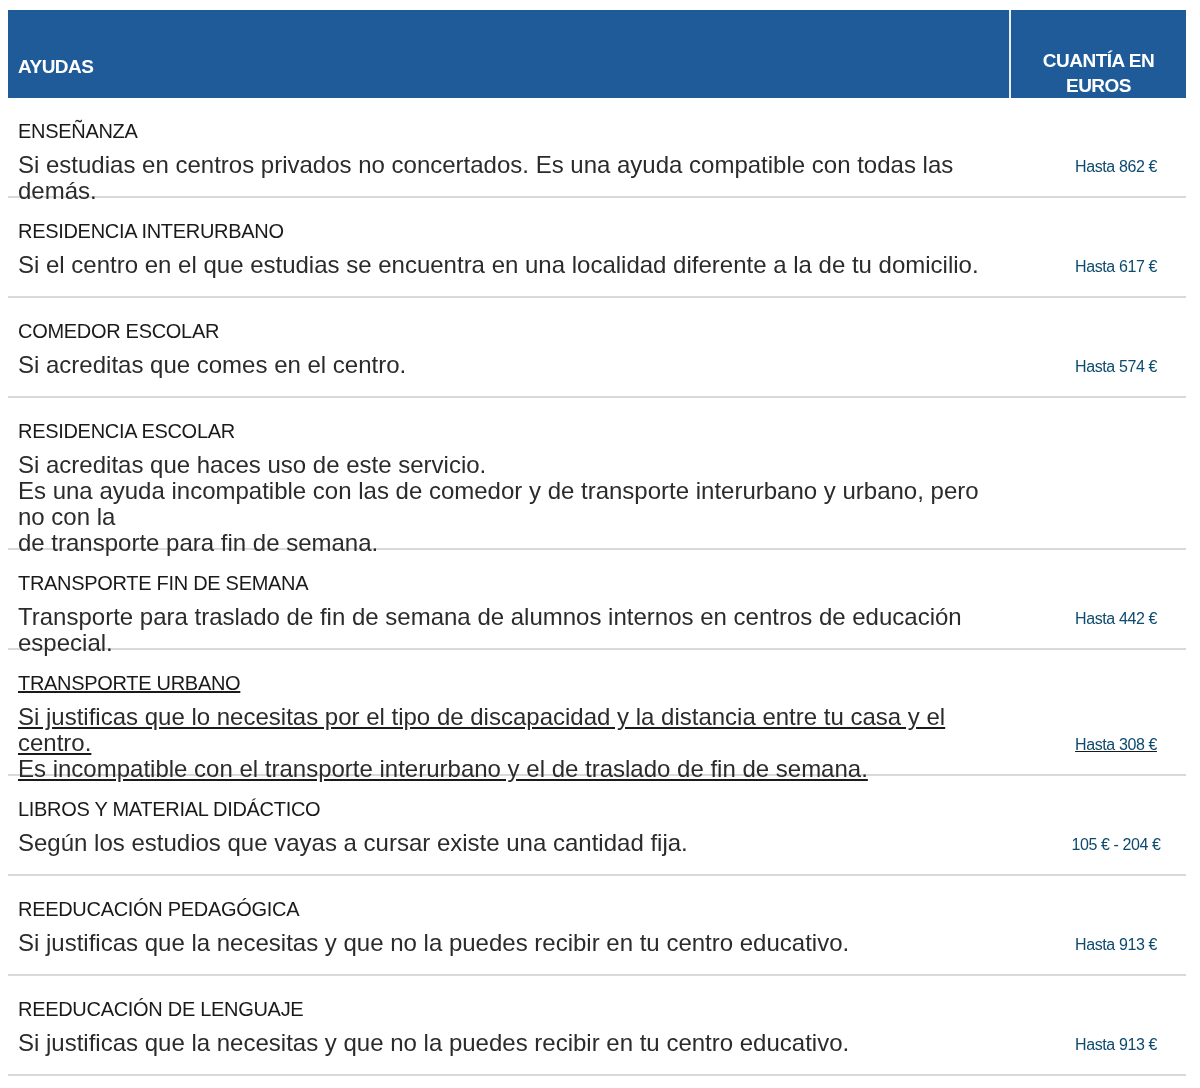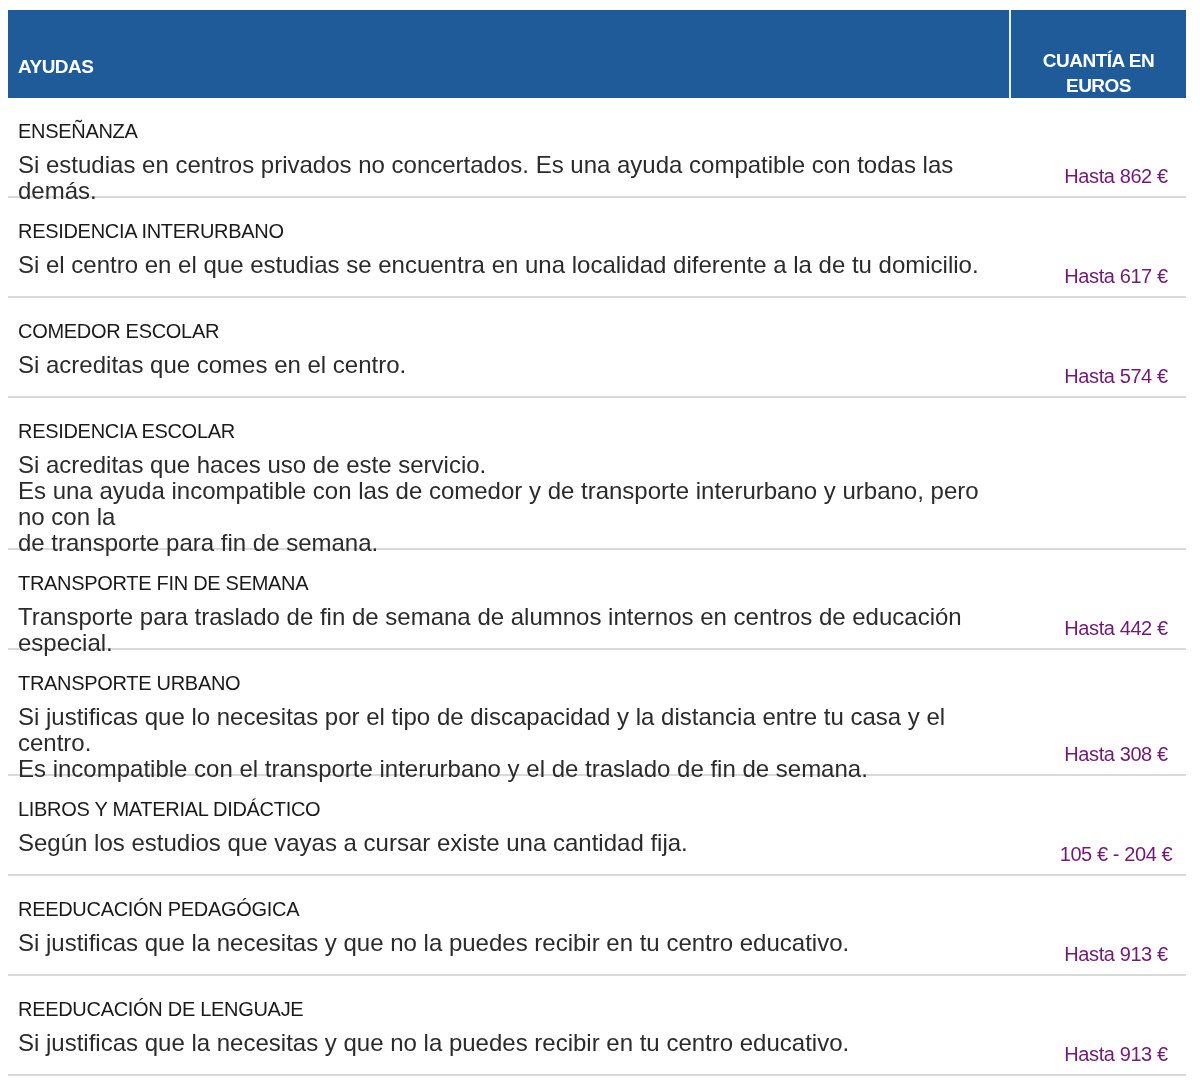--- a/index.html
+++ b/index.html
@@ -6,24 +6,24 @@
   body{width:1200px;height:1088px;position:relative;font-family:"Liberation Sans","DejaVu Sans",sans-serif;color:#1a1a1a;overflow:hidden;}
   .table{position:absolute;left:8px;top:10px;width:1178px;}
   .head{display:flex;height:88px;background:#1f5b98;color:#ffffff;}
   .head .c1{flex:0 0 1001px;display:flex;align-items:flex-end;padding:0 12px 20px 10px;box-sizing:border-box;font-weight:bold;font-size:19px;letter-spacing:-0.5px;}
   .head .sep{width:2px;background:#e8eef5;}
   .head .c2{flex:1;display:flex;align-items:flex-end;justify-content:center;text-align:center;font-weight:bold;font-size:19px;line-height:25px;letter-spacing:-0.5px;padding-top:2px;}
   .row{display:flex;border-bottom:2px solid #d9d9d9;box-sizing:border-box;gap:37px;}
   .row .left{flex:0 0 1001px;padding:20px 0 0 10px;box-sizing:border-box;}
   .row .title{font-size:20px;line-height:26px;letter-spacing:-0.3px;color:#1a1a1a;margin-bottom:8px;}
   .row .desc{font-size:24px;line-height:26px;color:#2b2b2b;}
-  .row .right{flex:1;display:flex;align-items:flex-end;justify-content:center;font-size:20px;letter-spacing:-0.4px;color:#701a75;padding-bottom:8px;box-sizing:border-box;}
+  .row .right{flex:1;display:flex;align-items:flex-end;justify-content:center;font-size:16px;letter-spacing:-0.4px;color:#0c4a6e;padding-bottom:20px;box-sizing:border-box;}
   .h100{height:100px;}
   .h152{height:152px;}
-  .h126{height:126px;}
+  .h126{height:126px;text-decoration:underline;}
 </style>
 </head>
 <body>
 
 <div class="table">
   <div class="head">
     <div class="c1">AYUDAS</div>
     <div class="sep"></div>
     <div class="c2">
       <div>

